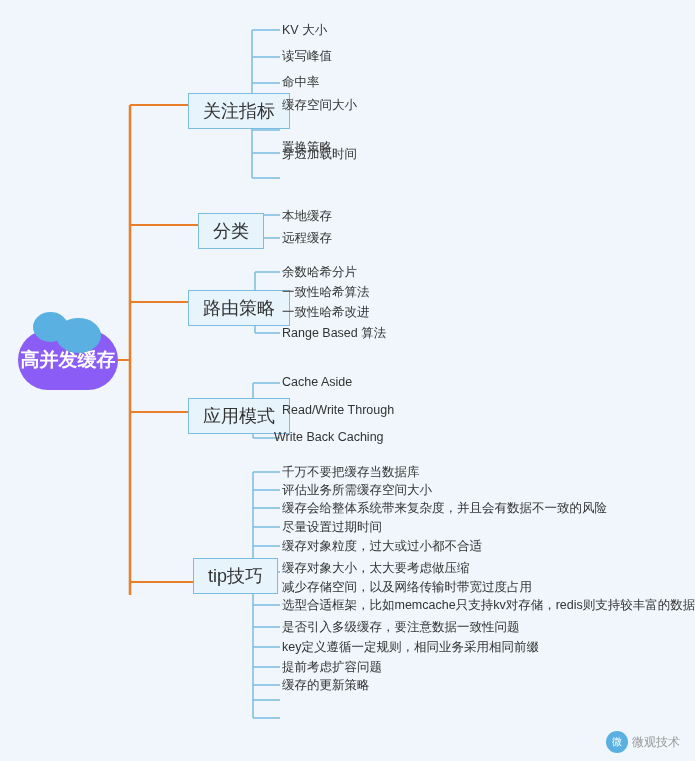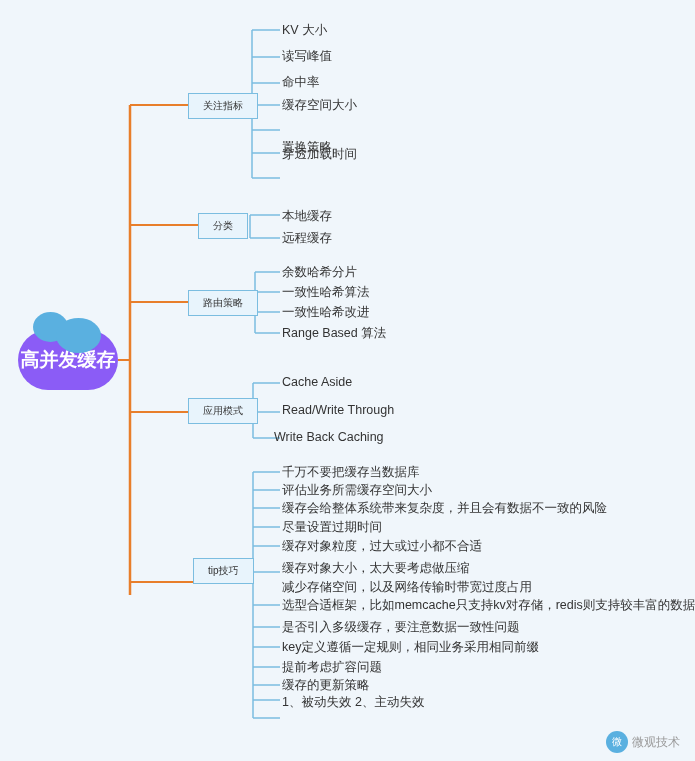--- a/index.html
+++ b/index.html
@@ -55,21 +55,21 @@
       border-radius: 50%;
     }
 
     
     .cat-node {
       position: absolute;
       background: #e8f4fc;
       border: 1.5px solid #7bbde0;
       border-radius: 0;
       padding: 5px 14px;
-      font-size: 10px;
+      font-size: 18px;
       color: #333;
       white-space: nowrap;
       z-index: 10;
     }
 
     
     .leaf-node {
       position: absolute;
       background: transparent;
       font-size: 12.5px;
@@ -216,21 +216,20 @@
   <div class="leaf-node" style="top:499px; left:282px;"><span>缓存会给整体系统带来复杂度，并且会有数据不一致的风险</span></div>
   <div class="leaf-node" style="top:481px; left:282px;"><span>评估业务所需缓存空间大小</span></div>
   <div class="leaf-node" style="top:518px; left:282px;"><span>尽量设置过期时间</span></div>
   <div class="leaf-node" style="top:537px; left:282px;"><span>缓存对象粒度，过大或过小都不合适</span></div>
   <div class="leaf-node" style="top:558px; left:282px; line-height:1.5;">缓存对象大小，太大要考虑做压缩<br>减少存储空间，以及网络传输时带宽过度占用</div>
   <div class="leaf-node" style="top:596px; left:282px;"><span>选型合适框架，比如memcache只支持kv对存储，redis则支持较丰富的数据结构</span></div>
   <div class="leaf-node" style="top:618px; left:282px;"><span>是否引入多级缓存，要注意数据一致性问题</span></div>
   <div class="leaf-node" style="top:638px; left:282px;"><span>key定义遵循一定规则，相同业务采用相同前缀</span></div>
   <div class="leaf-node" style="top:658px; left:282px;"><span>提前考虑扩容问题</span></div>
   <div class="leaf-node" style="top:676px; left:282px;"><span>缓存的更新策略</span></div>
-  <div class="leaf-node" style="top:693px; left:282px;"><span>1、被动失效 2、主动失效</span></div>
 
   <div class="logo">
     <div class="logo-icon">
       <span>微</span>
     </div>
     <span>微观技术</span>
   </div>
 
 </div>
 

